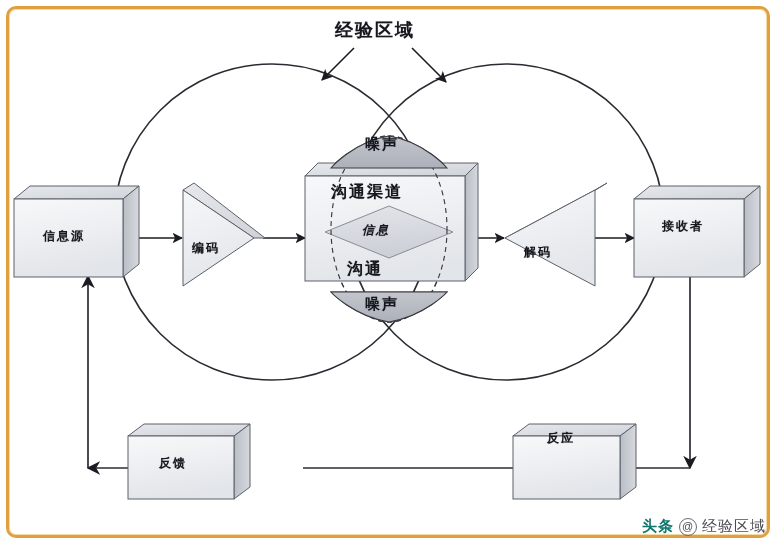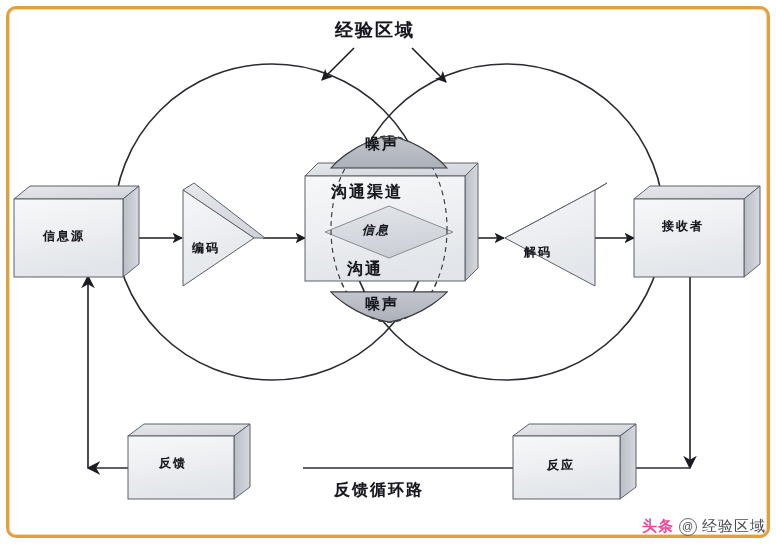--- a/index.html
+++ b/index.html
@@ -59,21 +59,21 @@
     display: flex;
     align-items: center;
     gap: 5px;
     font-size: 15px;
     color: #4a4a52;
     letter-spacing: 1px;
     font-family: "Liberation Sans", sans-serif;
   }
   #watermark .wm-logo {
     font-weight: 700;
-    color: #ec4899;
+    color: #0f766e;
   }
   #watermark .wm-at {
     display: inline-flex;
     align-items: center;
     justify-content: center;
     width: 16px; height: 16px;
     border: 1.4px solid #6a6a72;
     border-radius: 50%;
     font-size: 11px;
     line-height: 1;
@@ -211,23 +211,22 @@
   <div class="lbl lbl-15" style="left:365px; top:135px;">噪声</div>
 
   <div class="lbl lbl-15" style="left:365px; top:295px;">噪声</div>
 
   <div class="lbl lbl-17" style="left:524px; top:244px;">解码</div>
 
   <div class="lbl lbl-17" style="left:662px; top:218px;">接收者</div>
 
   <div class="lbl lbl-17" style="left:159px; top:455px;">反馈</div>
 
-  <div class="lbl lbl-17" style="left:547px; top:457px;">反应</div>
-
-  <div class="lbl lbl-16" style="left:334px; top:480px;">反馈循环路</div>
+  <div class="lbl lbl-17" style="left:547px; top:430px;">反应</div>
+
 
   <div id="watermark">
     <span class="wm-logo">头条</span>
     <span class="wm-at">@</span>
     <span>经验区域</span>
   </div>
 
 </div>
 
 </body></html>

